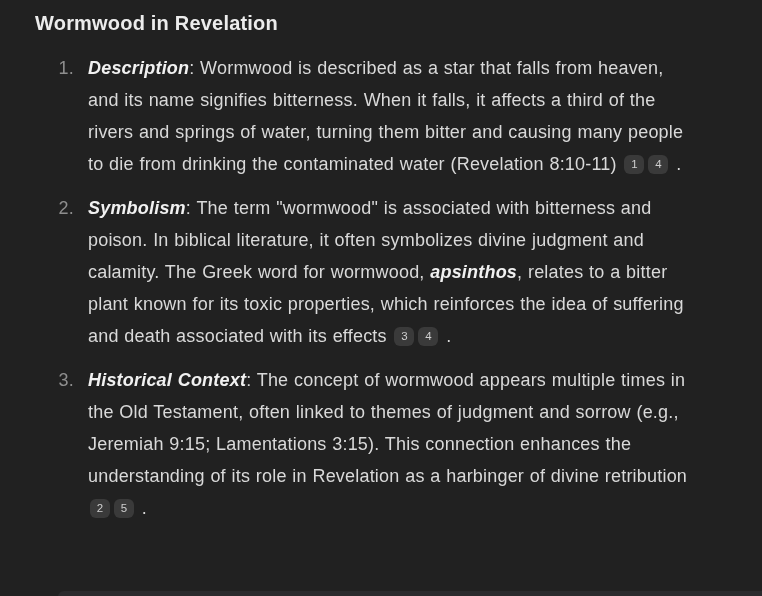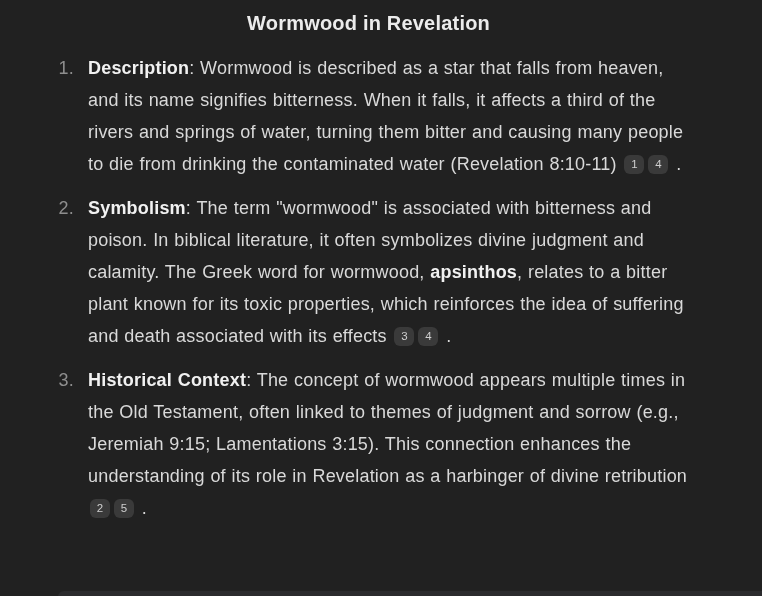--- a/index.html
+++ b/index.html
@@ -23,21 +23,20 @@
     position:relative;
     width:762px;height:596px;
     box-sizing:border-box;
     padding:8px 60px 0 35px;
   }
   .page-title{
     margin:0 0 14px 0;
     font-size:20px;line-height:30px;font-weight:700;
     color:var(--title-text);
     letter-spacing:0.2px;
-    text-align:center;
   }
   ol.numbered-list{list-style:none;margin:0;padding:0;}
   ol.numbered-list > li{
     display:flex;
     align-items:flex-start;
     margin:0 0 12px 0;
   }
   .item-number{
     flex:0 0 53px;
     box-sizing:border-box;
@@ -51,20 +50,21 @@
     flex:1;
     max-width:600px;
     color:var(--text);
     font-size:18px;line-height:32px;
     letter-spacing:0.2px;
     word-spacing:0.5px;
   }
   .item-text b{
     color:var(--bold-text);
     font-weight:700;
+    font-style:italic;
   }
   .citation-badge{
     display:inline-block;
     min-width:20px;height:19px;line-height:19px;
     box-sizing:border-box;
     border-radius:6px;
     background:var(--badge-bg);
     color:var(--badge-text);
     font-size:11.5px;
     text-align:center;

